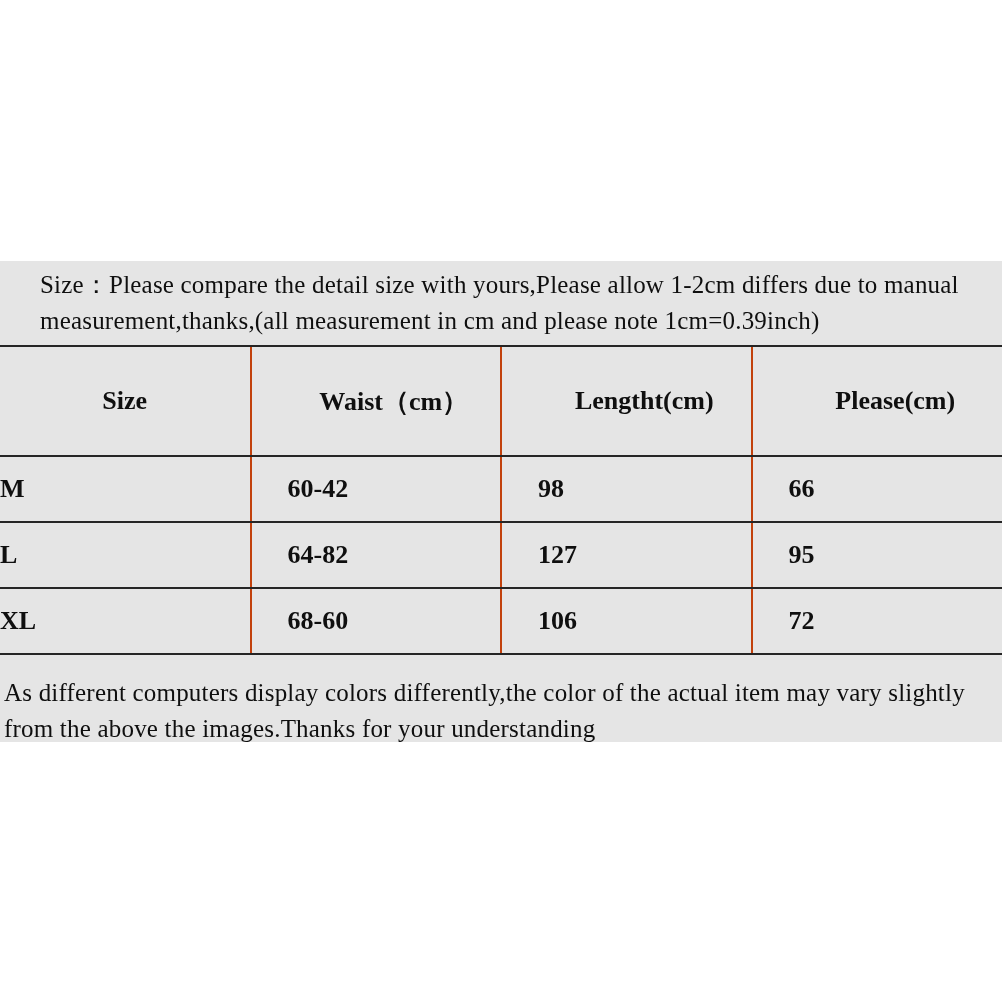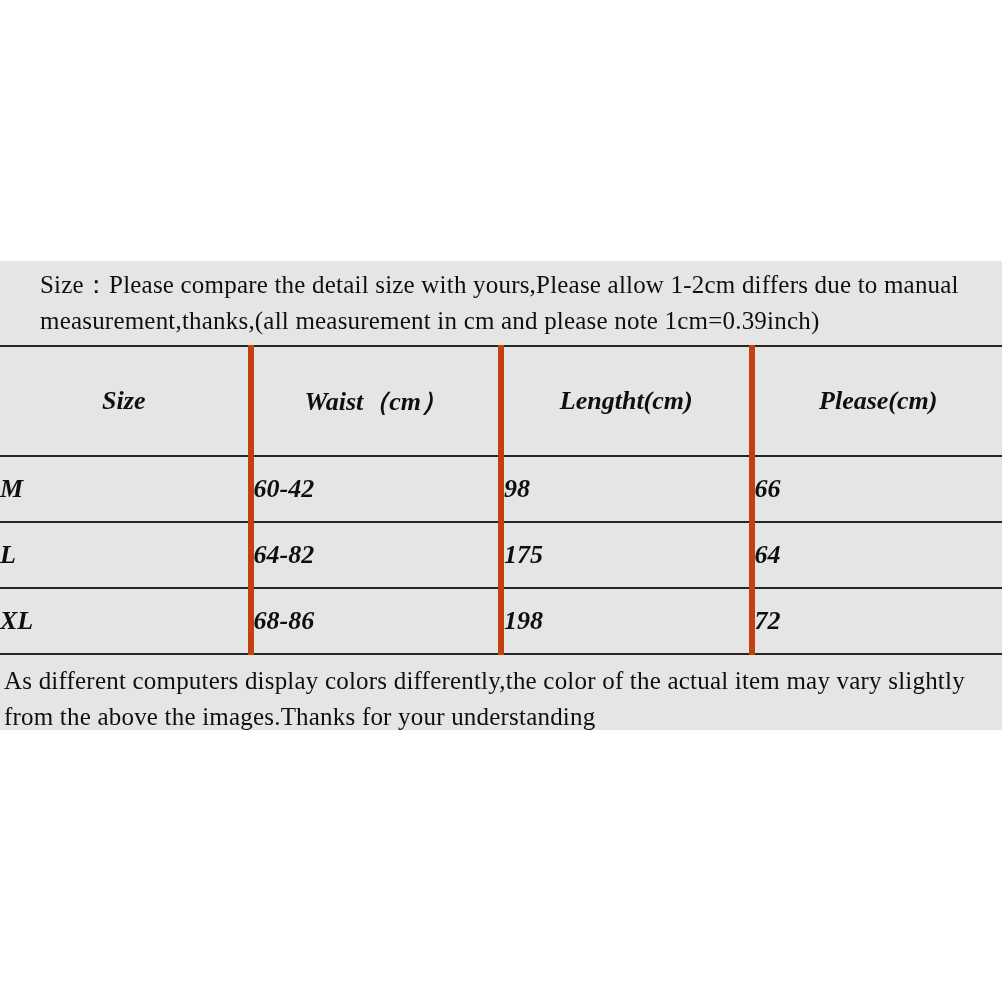--- a/index.html
+++ b/index.html
@@ -25,39 +25,39 @@
     font-size: 25px;
     line-height: 36px;
     letter-spacing: 0.2px;
   }
   .note.top-note {
     height: 78px;
     padding: 6px 40px 0 40px;
   }
   .note.bottom-note {
     height: 67px;
-    padding: 8px 4px 0 4px;
+    padding: 20px 4px 0 4px;
   }
   table.size-table {
     width: 1002px;
     border-collapse: collapse;
     table-layout: fixed;
     background: #e5e5e5;
   }
   table.size-table td, table.size-table th {
     border-top: 2px solid #252525;
     border-bottom: 2px solid #252525;
     vertical-align: middle;
     font-weight: bold;
     font-size: 26px;
     padding: 0;
-    font-style: italic;
   }
   table.size-table td + td, table.size-table th + th {
-    border-left: 6px solid #c2410c;
+    border-left: 2px solid #c2410c;
+    padding-left: 36px;
   }
   tr.head-row th {
     height: 108px;
   }
   tr.data-row td {
     height: 64px;
   }
 </style>
 </head>
 <body>
@@ -78,27 +78,27 @@
       </tr>
       <tr class="data-row">
         <td>M</td>
         <td>60-42</td>
         <td>98</td>
         <td>66</td>
       </tr>
       <tr class="data-row">
         <td>L</td>
         <td>64-82</td>
-        <td>175</td>
-        <td>64</td>
+        <td>127</td>
+        <td>95</td>
       </tr>
       <tr class="data-row">
         <td>XL</td>
-        <td>68-86</td>
-        <td>198</td>
+        <td>68-60</td>
+        <td>106</td>
         <td>72</td>
       </tr>
     </tbody>
   </table>
 
   <div class="note bottom-note">
     <span>As different computers display colors differently,the color of the actual item may vary slightly from the above the images.Thanks for your understanding</span>
   </div>
 
 </div>

